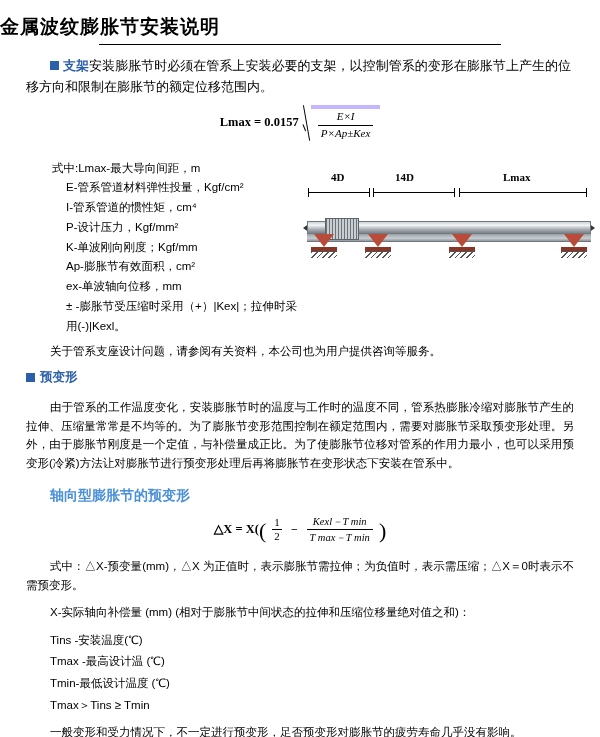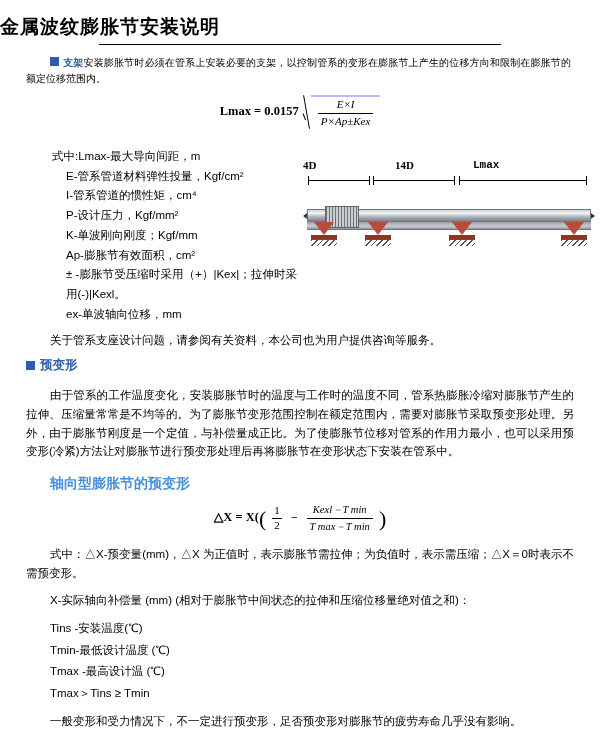--- a/index.html
+++ b/index.html
@@ -58,21 +58,21 @@
     gap: 5px;
   }
   .blue-square {
     display: inline-block;
     width: 9px;
     height: 9px;
     background: #2a5faa;
     flex: 0 0 auto;
   }
   .sec-head-inline {
-    font-size: 10px;
+    font-size: 13px;
     line-height: 1.62;
     margin: 6px 3px 3px 0;
     text-indent: 24px;
   }
   .sec-head-inline .blue-square {
     margin-right: 4px;
     vertical-align: 0px;
   }
   .sec-head-inline .bluetext {
     color: #2a5faa;
@@ -137,21 +137,21 @@
     position: absolute;
     left: 4px;
     top: 0;
     width: 1px;
     height: 100%;
     background: #000;
     transform: rotate(-10deg);
   }
   .sqrt-inner {
     display: inline-block;
-    border-top: 2px solid #c4b5fd;
+    border-top: 4px solid #c4b5fd;
     padding: 1px 3px 0 3px;
   }
   .defs {
     margin-left: 26px;
   }
   .defs .d {
     font-size: 11.5px;
     line-height: 1.72;
     margin: 0;
   }
@@ -185,23 +185,23 @@
     position: relative;
     height: 16px;
     font-size: 11px;
     font-weight: bold;
     font-family: "Liberation Serif", serif;
   }
   .fig-labels span {
     position: absolute;
     top: 0;
   }
-  .lbl-4d { left: 0; }
+  .lbl-4d { left: 28px; }
   .lbl-14d { left: 92px; }
-  .lbl-lmax { left: 170px; font-family: Liberation Mono, monospace; }
+  .lbl-lmax { left: 200px; }
   .dimlines {
     position: relative;
     height: 10px;
   }
   .dimline {
     position: absolute;
     top: 5px;
     height: 1px;
     background: #000;
   }
@@ -375,22 +375,22 @@
     </div>
 
     <div class="two-col">
       <div class="left defs">
         <p class="d first">式中:Lmax-最大导向间距，m</p>
         <p class="d sub">E-管系管道材料弹性投量，Kgf/cm²</p>
         <p class="d sub">I-管系管道的惯性矩，cm⁴</p>
         <p class="d sub">P-设计压力，Kgf/mm²</p>
         <p class="d sub">K-单波刚向刚度；Kgf/mm</p>
         <p class="d sub">Ap-膨胀节有效面积，cm²</p>
+        <p class="d sub">ex-单波轴向位移，mm</p>
         <p class="d sub">± -膨胀节受压缩时采用（+）|Kex|；拉伸时采用(-)|Kexl。</p>
-        <p class="d sub">ex-单波轴向位移，mm</p>
       </div>
 
       <div class="right">
         <div class="figure">
           <div class="fig-labels">
             <span class="lbl-4d">4D</span>
             <span class="lbl-14d">14D</span>
             <span class="lbl-lmax">Lmax</span>
           </div>
           <div class="dimlines">
@@ -452,20 +452,20 @@
         <span class="d2">T max－T min</span>
       </span>
       <span class="paren">)</span>
     </div>
 
     <p class="indent">式中：△X-预变量(mm)，△X 为正值时，表示膨胀节需拉伸；为负值时，表示需压缩；△X＝0时表示不需预变形。</p>
     <div class="spacer6"></div>
     <p class="indent">X-实际轴向补偿量 (mm) (相对于膨胀节中间状态的拉伸和压缩位移量绝对值之和)：</p>
     <div class="spacer6"></div>
     <p class="indent">Tins -安装温度(℃)</p>
+    <p class="indent">Tmax -最高设计温 (℃)</p>
     <p class="indent">Tmin-最低设计温度 (℃)</p>
-    <p class="indent">Tmax -最高设计温 (℃)</p>
     <p class="indent">Tmax＞Tins ≥ Tmin</p>
     <div class="spacer6"></div>
     <p class="indent">一般变形和受力情况下，不一定进行预变形，足否预变形对膨胀节的疲劳寿命几乎没有影响。</p>
 
   </div>
 </div>
 
 </body></html>

